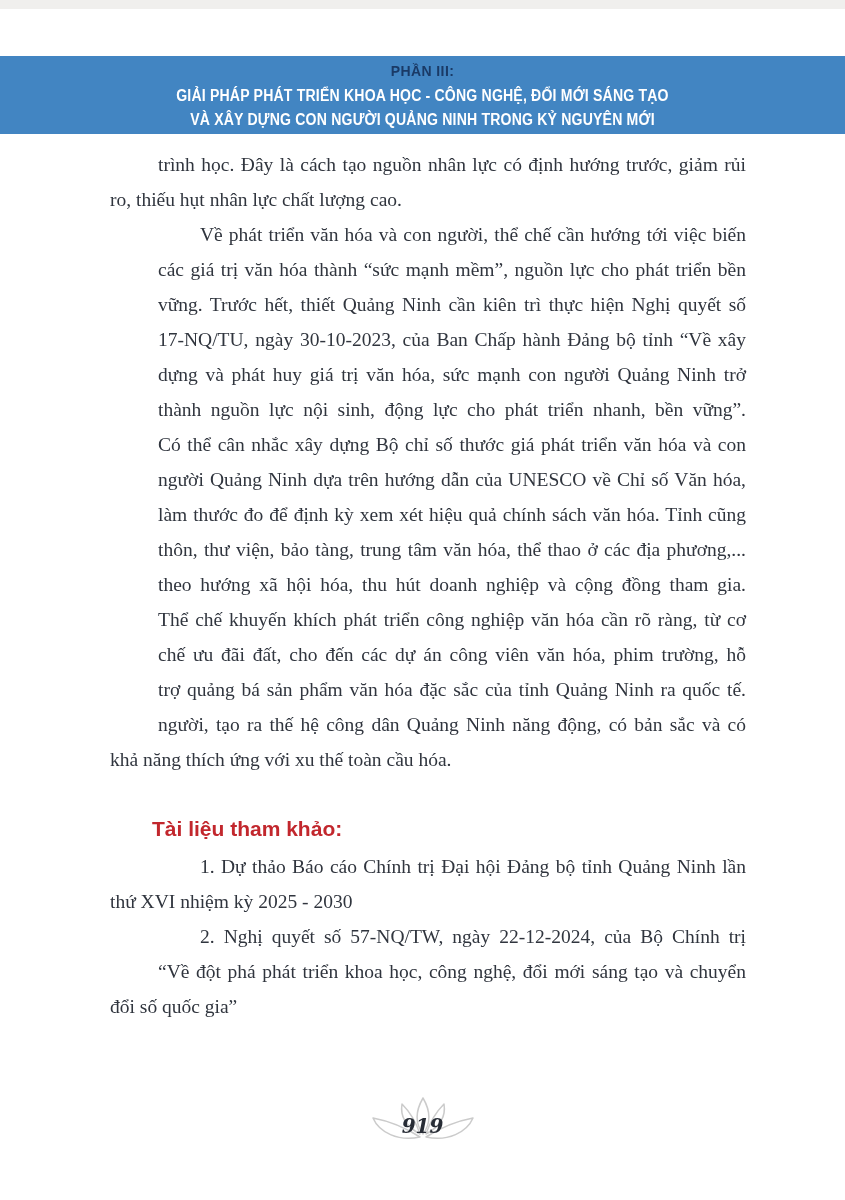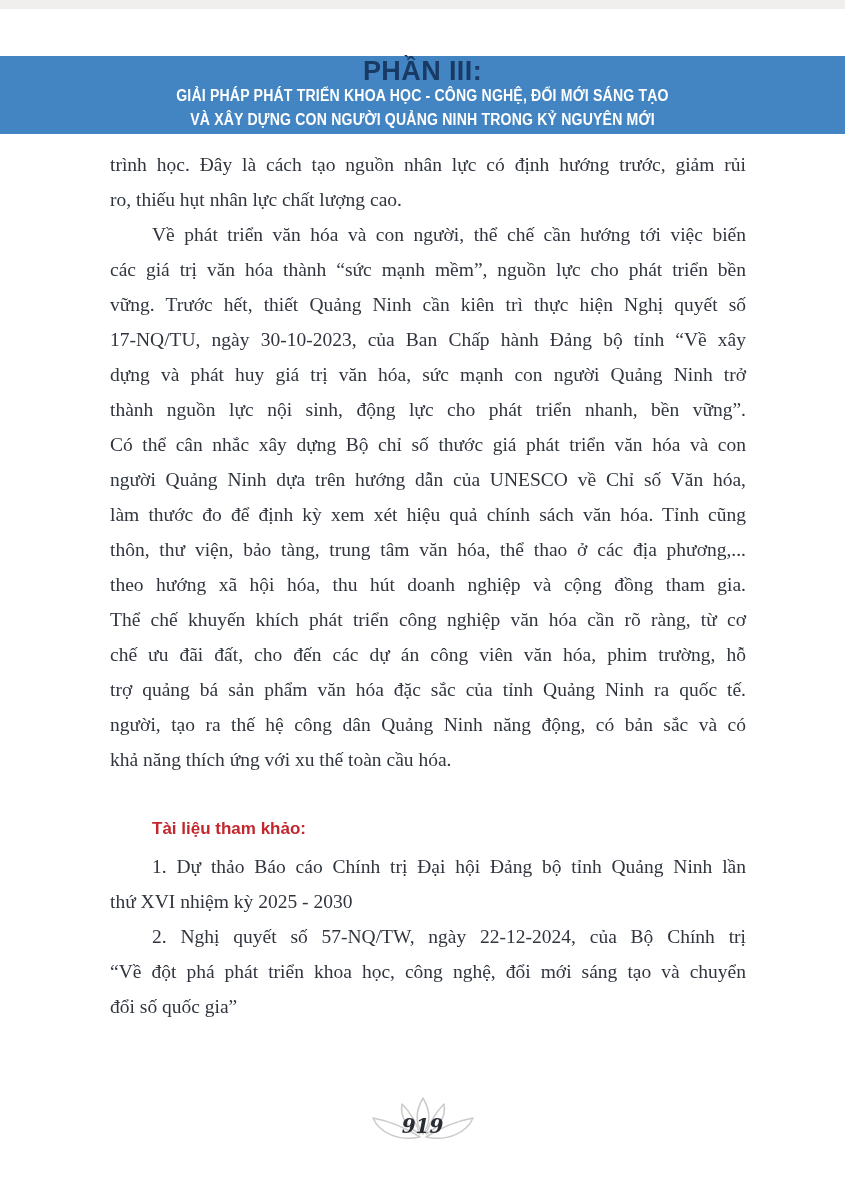--- a/index.html
+++ b/index.html
@@ -29,48 +29,48 @@
   
   .banner{
     position:absolute;top:56px;left:0;width:845px;height:78px;
     background:var(--banner_bg);
     text-align:center;
     font-family:"Liberation Sans","DejaVu Sans",sans-serif;
     font-weight:bold;
     padding-top:3px;
   }
   .banner .part{
-    font-size:27px;
+    font-size:14px;
     line-height:25px;
     color:var(--banner_title);
     letter-spacing:.4px;
   }
   .banner .sub{
     font-size:16px;
     line-height:24px;
     color:var(--banner_subtitle);
     transform:scaleX(.88);
     transform-origin:50% 50%;
     letter-spacing:.2px;
   }
   
   .content{
     position:absolute;top:147px;left:110px;width:636px;
     font-size:19.5px;
     line-height:35px;
   }
   .line{min-height:35px;}
-  .line.j{text-align:justify;text-align-last:justify;}
+  .line.j{text-align:justify;text-align-last:justify;margin-left:48px;}
   .line.ind{text-indent:42px;}
   
   .ref-heading{
     margin:39px 0 7px 42px;
     font-family:"Liberation Sans","DejaVu Sans",sans-serif;
     font-weight:bold;
-    font-size:17px;
+    font-size:21px;
     line-height:26px;
     color:var(--heading_red);
   }
   
   .footer{
     position:absolute;top:1096px;left:0;width:845px;
     display:flex;justify-content:center;
   }
   .lotus-wrap{position:relative;width:132px;height:56px;}
   .lotus-wrap svg{position:absolute;top:0;left:0;color:var(--lotus_gray);}

